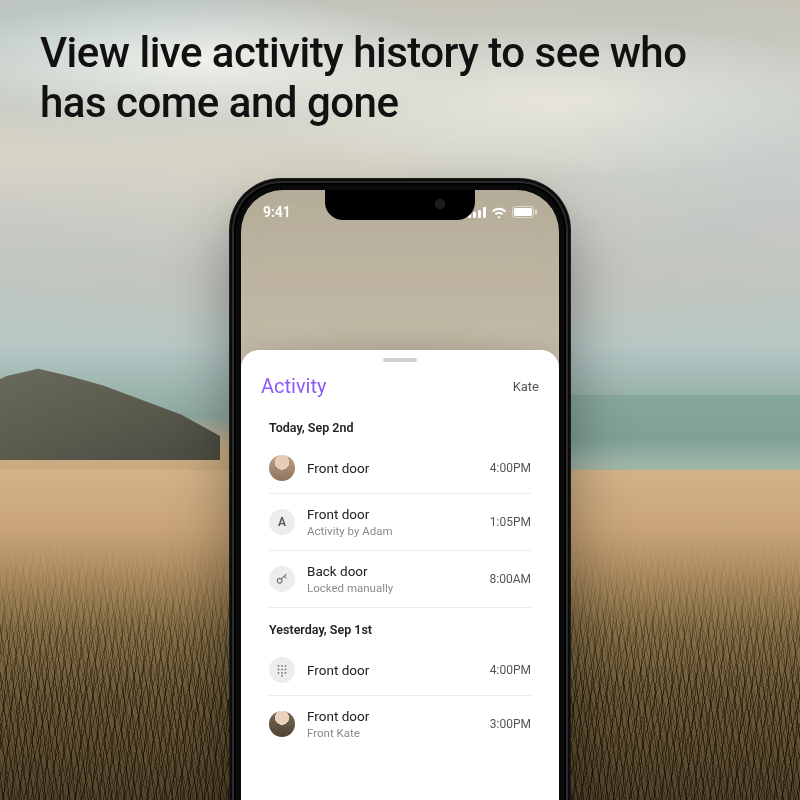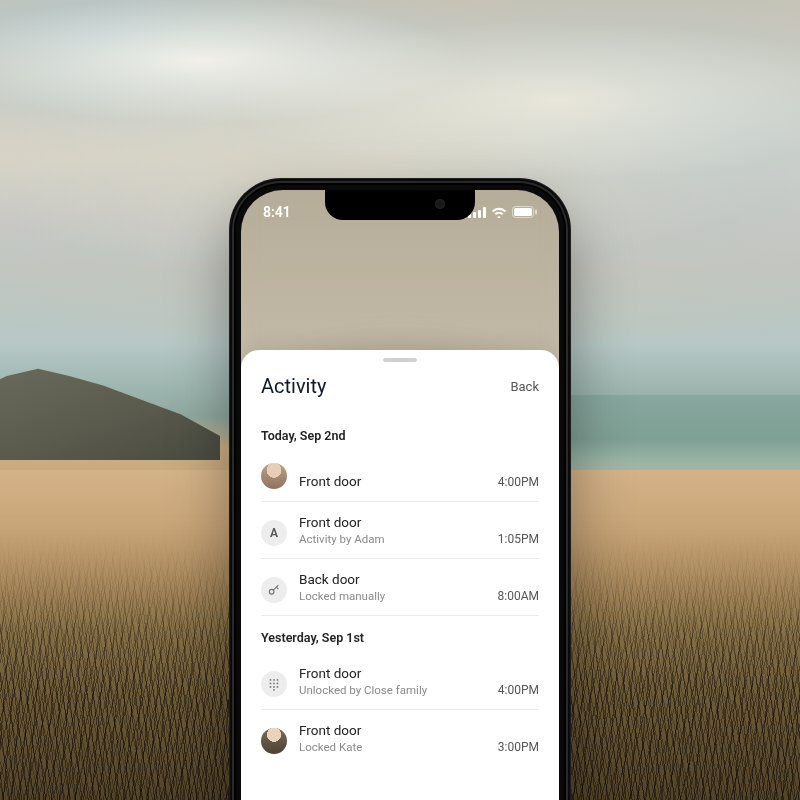--- a/index.html
+++ b/index.html
@@ -131,26 +131,26 @@
 
   .sheet {
     position:absolute; left:0; right:0; top:160px; bottom:0;
     background:#fff;
     border-top-left-radius:18px; border-top-right-radius:18px;
     box-shadow: 0 -6px 20px rgba(0,0,0,0.08);
     display:flex; flex-direction:column;
   }
   .grabber { width:34px; height:4px; background:#d0d0d0; border-radius:3px; margin:8px auto 6px; }
   .sheet-header { display:flex; align-items:center; justify-content:space-between; padding:6px 20px 14px; }
-  .sheet-title { font-size:20px; color:#0f172a; font-weight:400;text-align:center; }
+  .sheet-title { font-size:20px; color:#8b5cf6; font-weight:400;text-align:center; }
   .sheet-home { font-size:13px; color:#555; }
-  .list { padding:0 20px 0; overflow:hidden;margin-top:8px; }
+  .list { padding:0 28px 0; overflow:hidden; }
   .section-label { font-size:12.5px; font-weight:600; color:#222; margin:8px 0 8px; }
   .row {
-    display:flex; align-items:flex-end; gap:12px;
+    display:flex; align-items:center; gap:12px;
     padding:12px 0;
     border-bottom:1px solid #ececec;
   }
   .row:last-child { border-bottom:none; }
   .avatar {
     width:26px; height:26px; border-radius:50%;
     display:flex; align-items:center; justify-content:center;
     font-size:12px; font-weight:600; color:#555; flex:0 0 auto;
     background:#e6e6e6;
   }
@@ -167,28 +167,29 @@
 <body>
 
 <div class="stage">
   <div class="sky-blue"></div>
   <div class="clouds"></div>
   <div class="mountain"></div>
   <div class="sea"></div>
   <div class="sand"></div>
   <div class="grass"></div>
 
+  <div class="headline">View live activity history to see who has come and gone</div>
 
   <div class="phone">
     <div class="screen">
       <div class="screen-blur"></div>
       <div class="notch"></div>
 
       <div class="status-bar">
-        <span>8:41</span>
+        <span>9:41</span>
         <div class="status-right">
           <svg width="18" height="11" viewBox="0 0 18 11">
               <g fill="#fff">
                 <rect x="0" y="7" width="3" height="4" rx="1"></rect>
                 <rect x="5" y="5" width="3" height="6" rx="1"></rect>
                 <rect x="10" y="3" width="3" height="8" rx="1"></rect>
                 <rect x="15" y="0" width="3" height="11" rx="1"></rect>
               </g>
             </svg>
           <svg width="16" height="11" viewBox="0 0 16 11">
@@ -203,21 +204,21 @@
               <rect x="2" y="2" width="18" height="8" rx="1.6" fill="#fff"></rect>
               <rect x="23" y="3.5" width="2" height="5" rx="1" fill="#fff" fill-opacity="0.6"></rect>
             </svg>
         </div>
       </div>
 
       <div class="sheet">
         <div class="grabber"></div>
         <div class="sheet-header">
           <span class="sheet-title">Activity</span>
-          <span class="sheet-home">Back</span>
+          <span class="sheet-home">Kate</span>
         </div>
 
         <div class="list">
           <div class="section-label">Today, Sep 2nd</div>
 
           <div class="row">
             <div class="avatar photo1"></div>
             <div class="row-main">
               <span class="row-title">Front door</span>
             </div>
@@ -262,30 +263,29 @@
                     <circle cx="18" cy="11" r="1.6"></circle>
                     <circle cx="6" cy="17" r="1.6"></circle>
                     <circle cx="12" cy="17" r="1.6"></circle>
                     <circle cx="18" cy="17" r="1.6"></circle>
                     <circle cx="12" cy="22" r="1.6"></circle>
                   </g>
                 </svg>
             </div>
             <div class="row-main">
               <span class="row-title">Front door</span>
-              <span class="row-sub">Unlocked by Close family</span>
             </div>
             <span class="row-time">4:00PM</span>
           </div>
 
           <div class="row">
             <div class="avatar photo2"></div>
             <div class="row-main">
               <span class="row-title">Front door</span>
-              <span class="row-sub">Locked Kate</span>
+              <span class="row-sub">Front Kate</span>
             </div>
             <span class="row-time">3:00PM</span>
           </div>
 
         </div>
       </div>
     </div>
   </div>
 </div>
 

